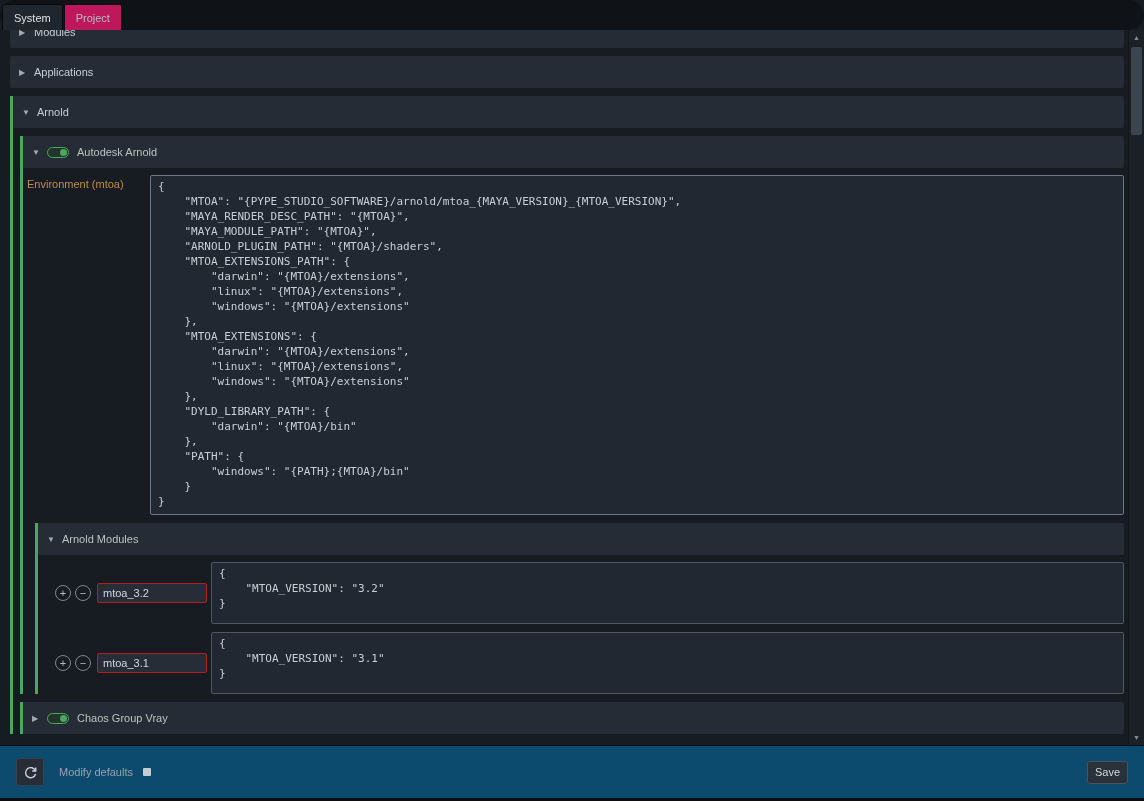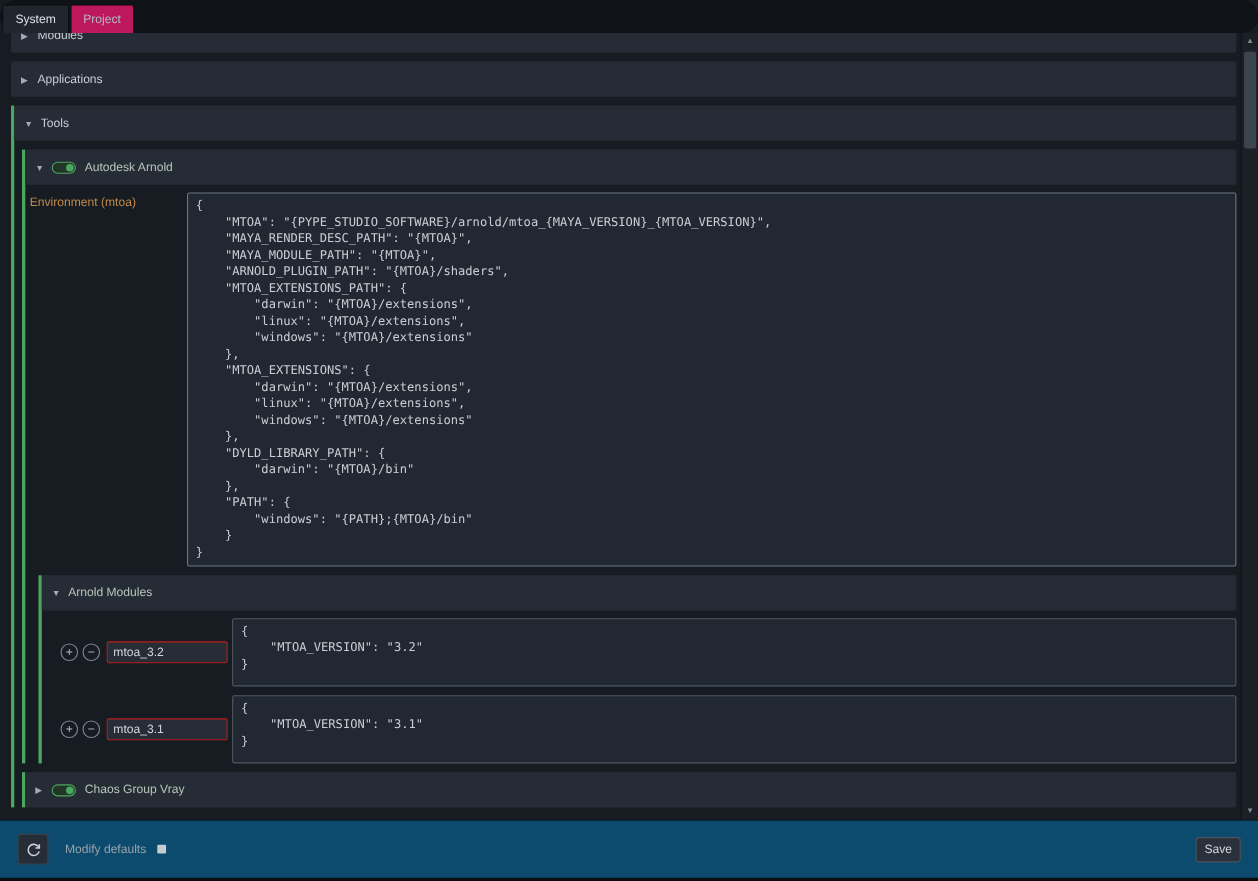--- a/index.html
+++ b/index.html
@@ -30,21 +30,21 @@
   .group > .hdr { border-radius: 0 2px 2px 0; }
   .tools-body { padding-left: 7px; }
   .arnold-body { padding-left: 2px; }
 
   
   .toggle { width: 22px; height: 11px; border-radius: 6px; background: #233529; border: 1px solid #4ba65f;
             position: relative; margin-right: 8px; flex: none; cursor: pointer; }
   .toggle .knob { position: absolute; right: 1px; top: 1px; width: 7px; height: 7px; border-radius: 50%; background: #4ba65f; }
 
   
-  .env-row { display: flex; align-items: flex-start; margin-top: 7px; gap: 20px; }
+  .env-row { display: flex; align-items: flex-start; margin-top: 7px; }
   .env-label { width: 118px; flex: none; font-size: 11px; color: #c08a4c; padding-top: 3px; margin-left: 2px; }
 
   textarea.code { display: block; background: #222831; border: 1px solid #4d5864; border-radius: 2px;
                   color: #c9ced6; font-family: "DejaVu Sans Mono", "Liberation Mono", monospace;
                   font-size: 11px; line-height: 15px; padding: 3px 7px; resize: none;
                   white-space: pre; overflow: hidden; outline: none; }
   .env-row textarea { flex: 1; height: 340px; margin-left: 5px; border-color: #6d7683; }
 
   .versions-group { margin-left: 10px; margin-top: 8px; }
   .vrow { display: flex; align-items: flex-start; padding-left: 17px; margin-top: 8px; }
@@ -96,21 +96,21 @@
       </div>
 
       <div class="hdr top-gap">
         <span class="arrow">▶</span>
         <span class="hlabel">Applications</span>
       </div>
 
       <div class="group top-gap">
         <div class="hdr">
           <span class="arrow">▼</span>
-          <span class="hlabel">Tools</span>
+          <span class="hlabel">Arnold</span>
         </div>
 
         <div class="tools-body">
 
           <div class="group top-gap">
             <div class="hdr toolhdr">
               <span class="arrow">▼</span>
               <span class="toggle">
                   <span class="knob"></span>
                 </span>

